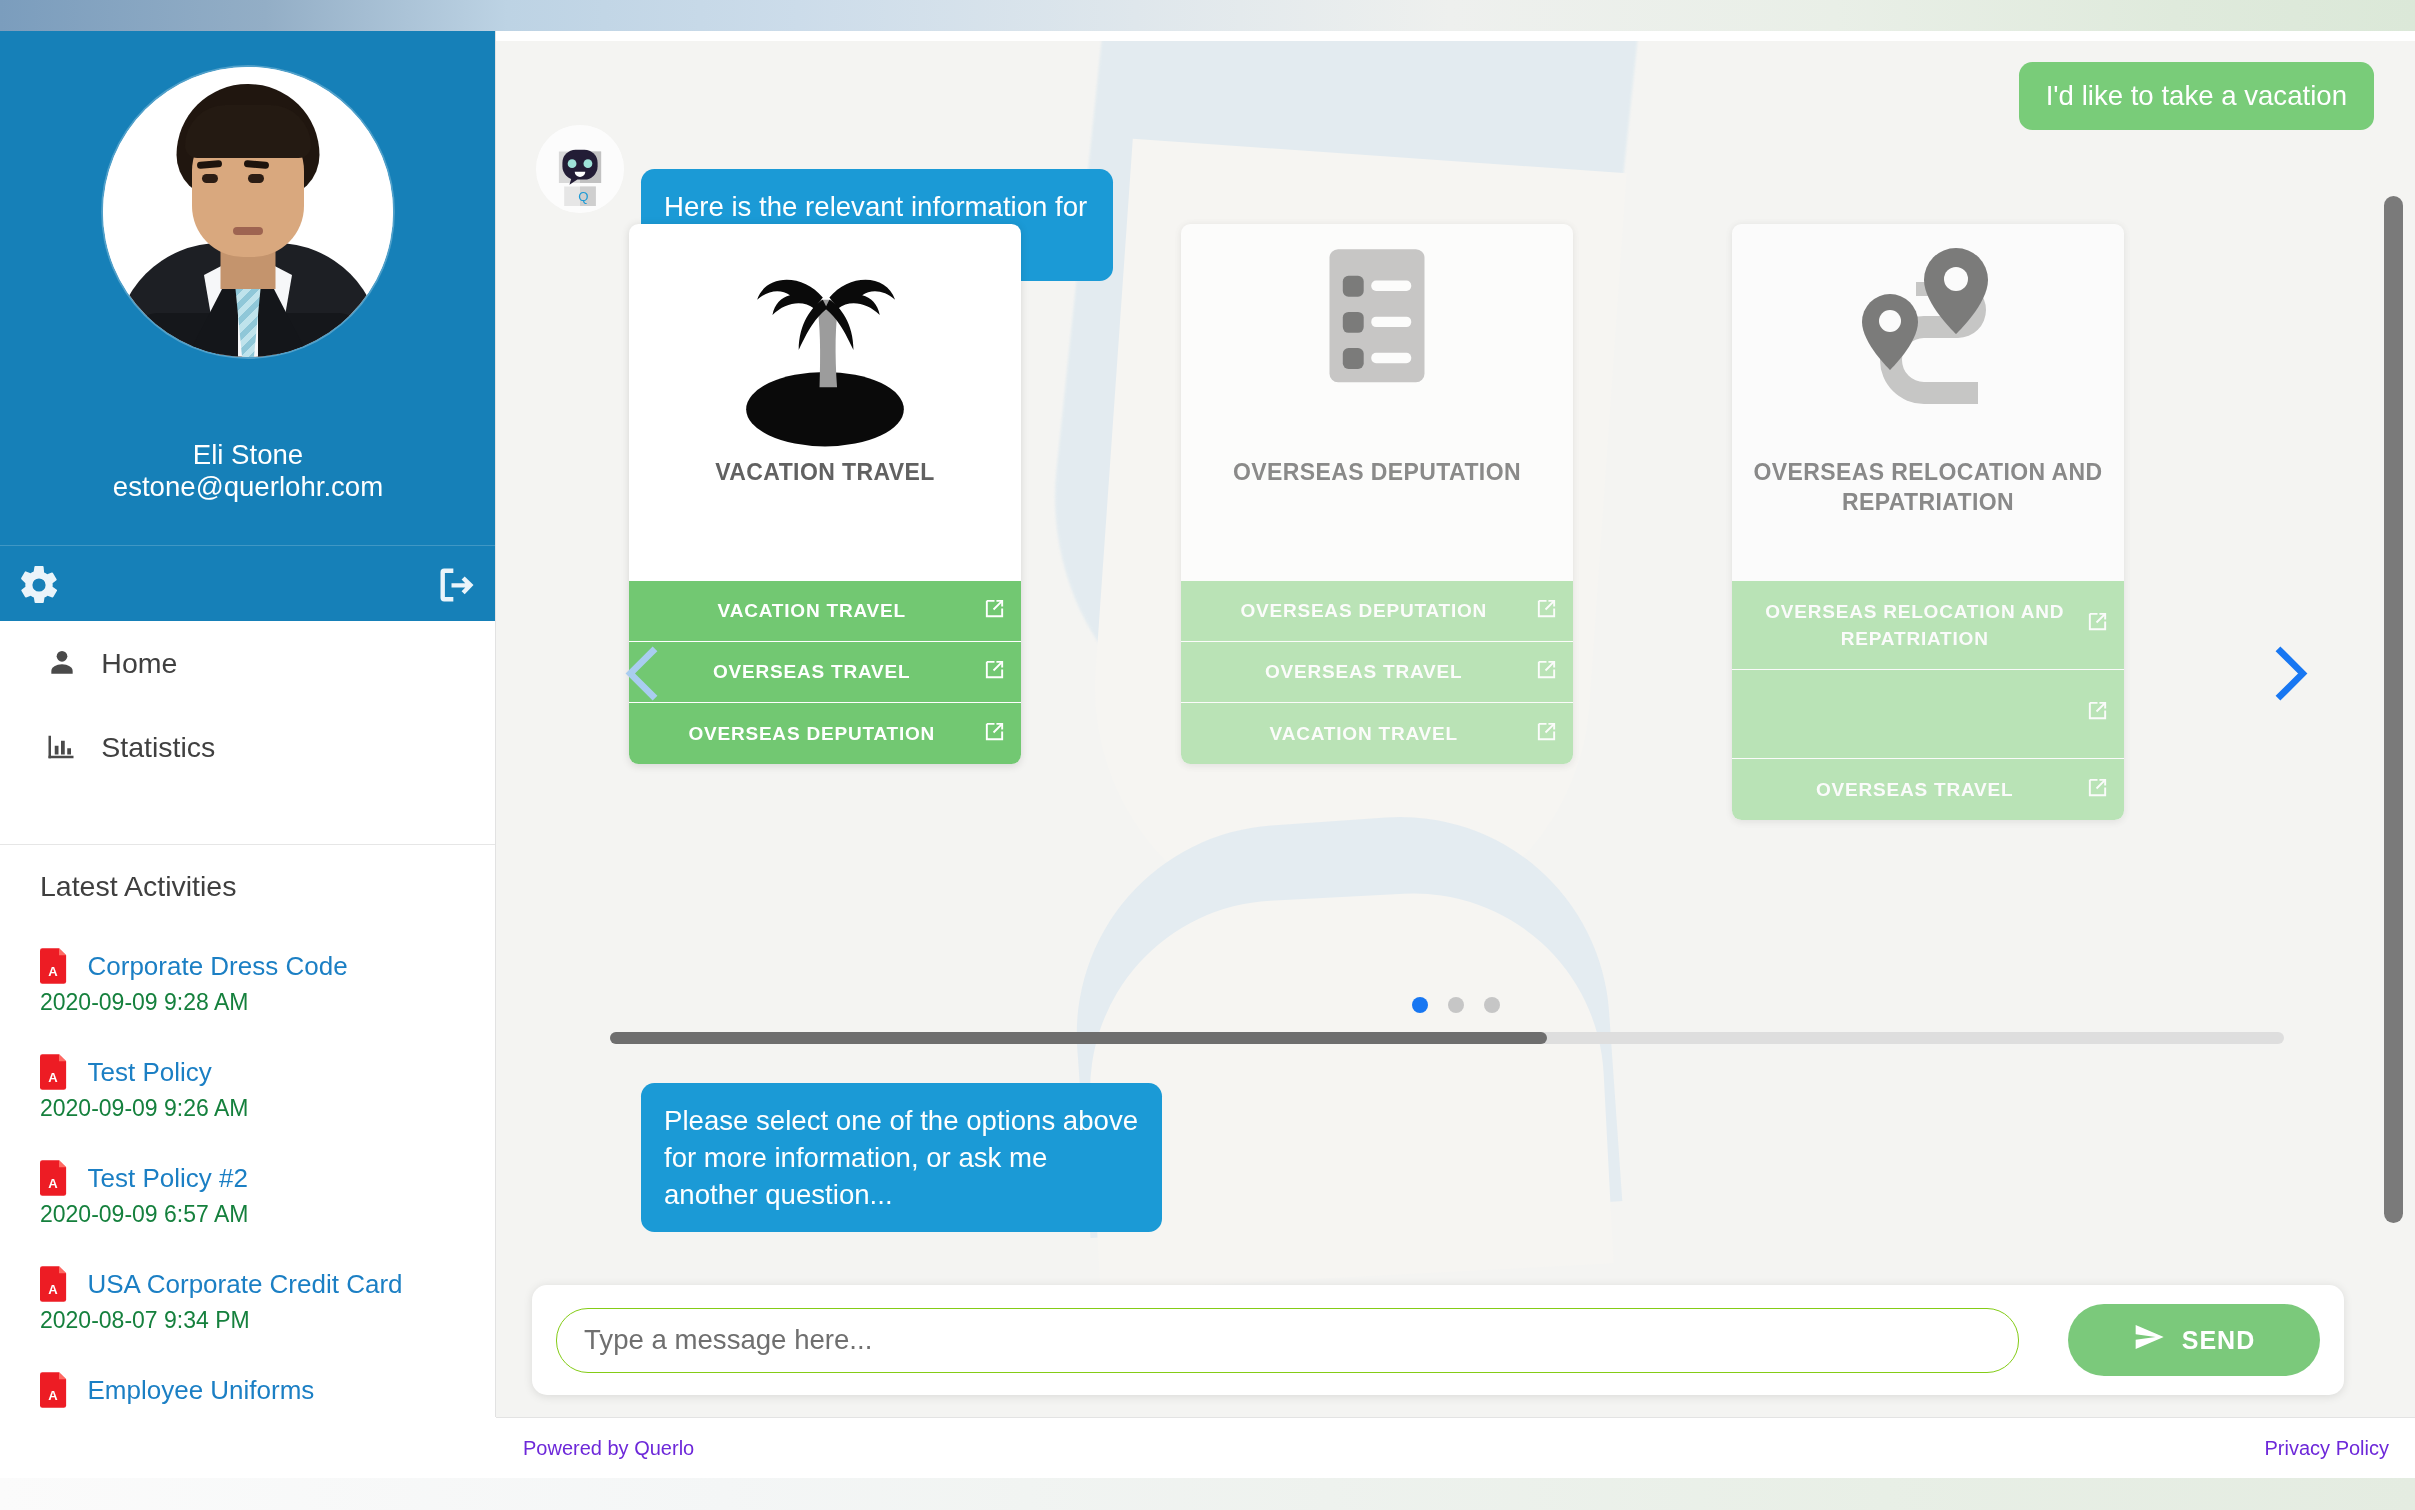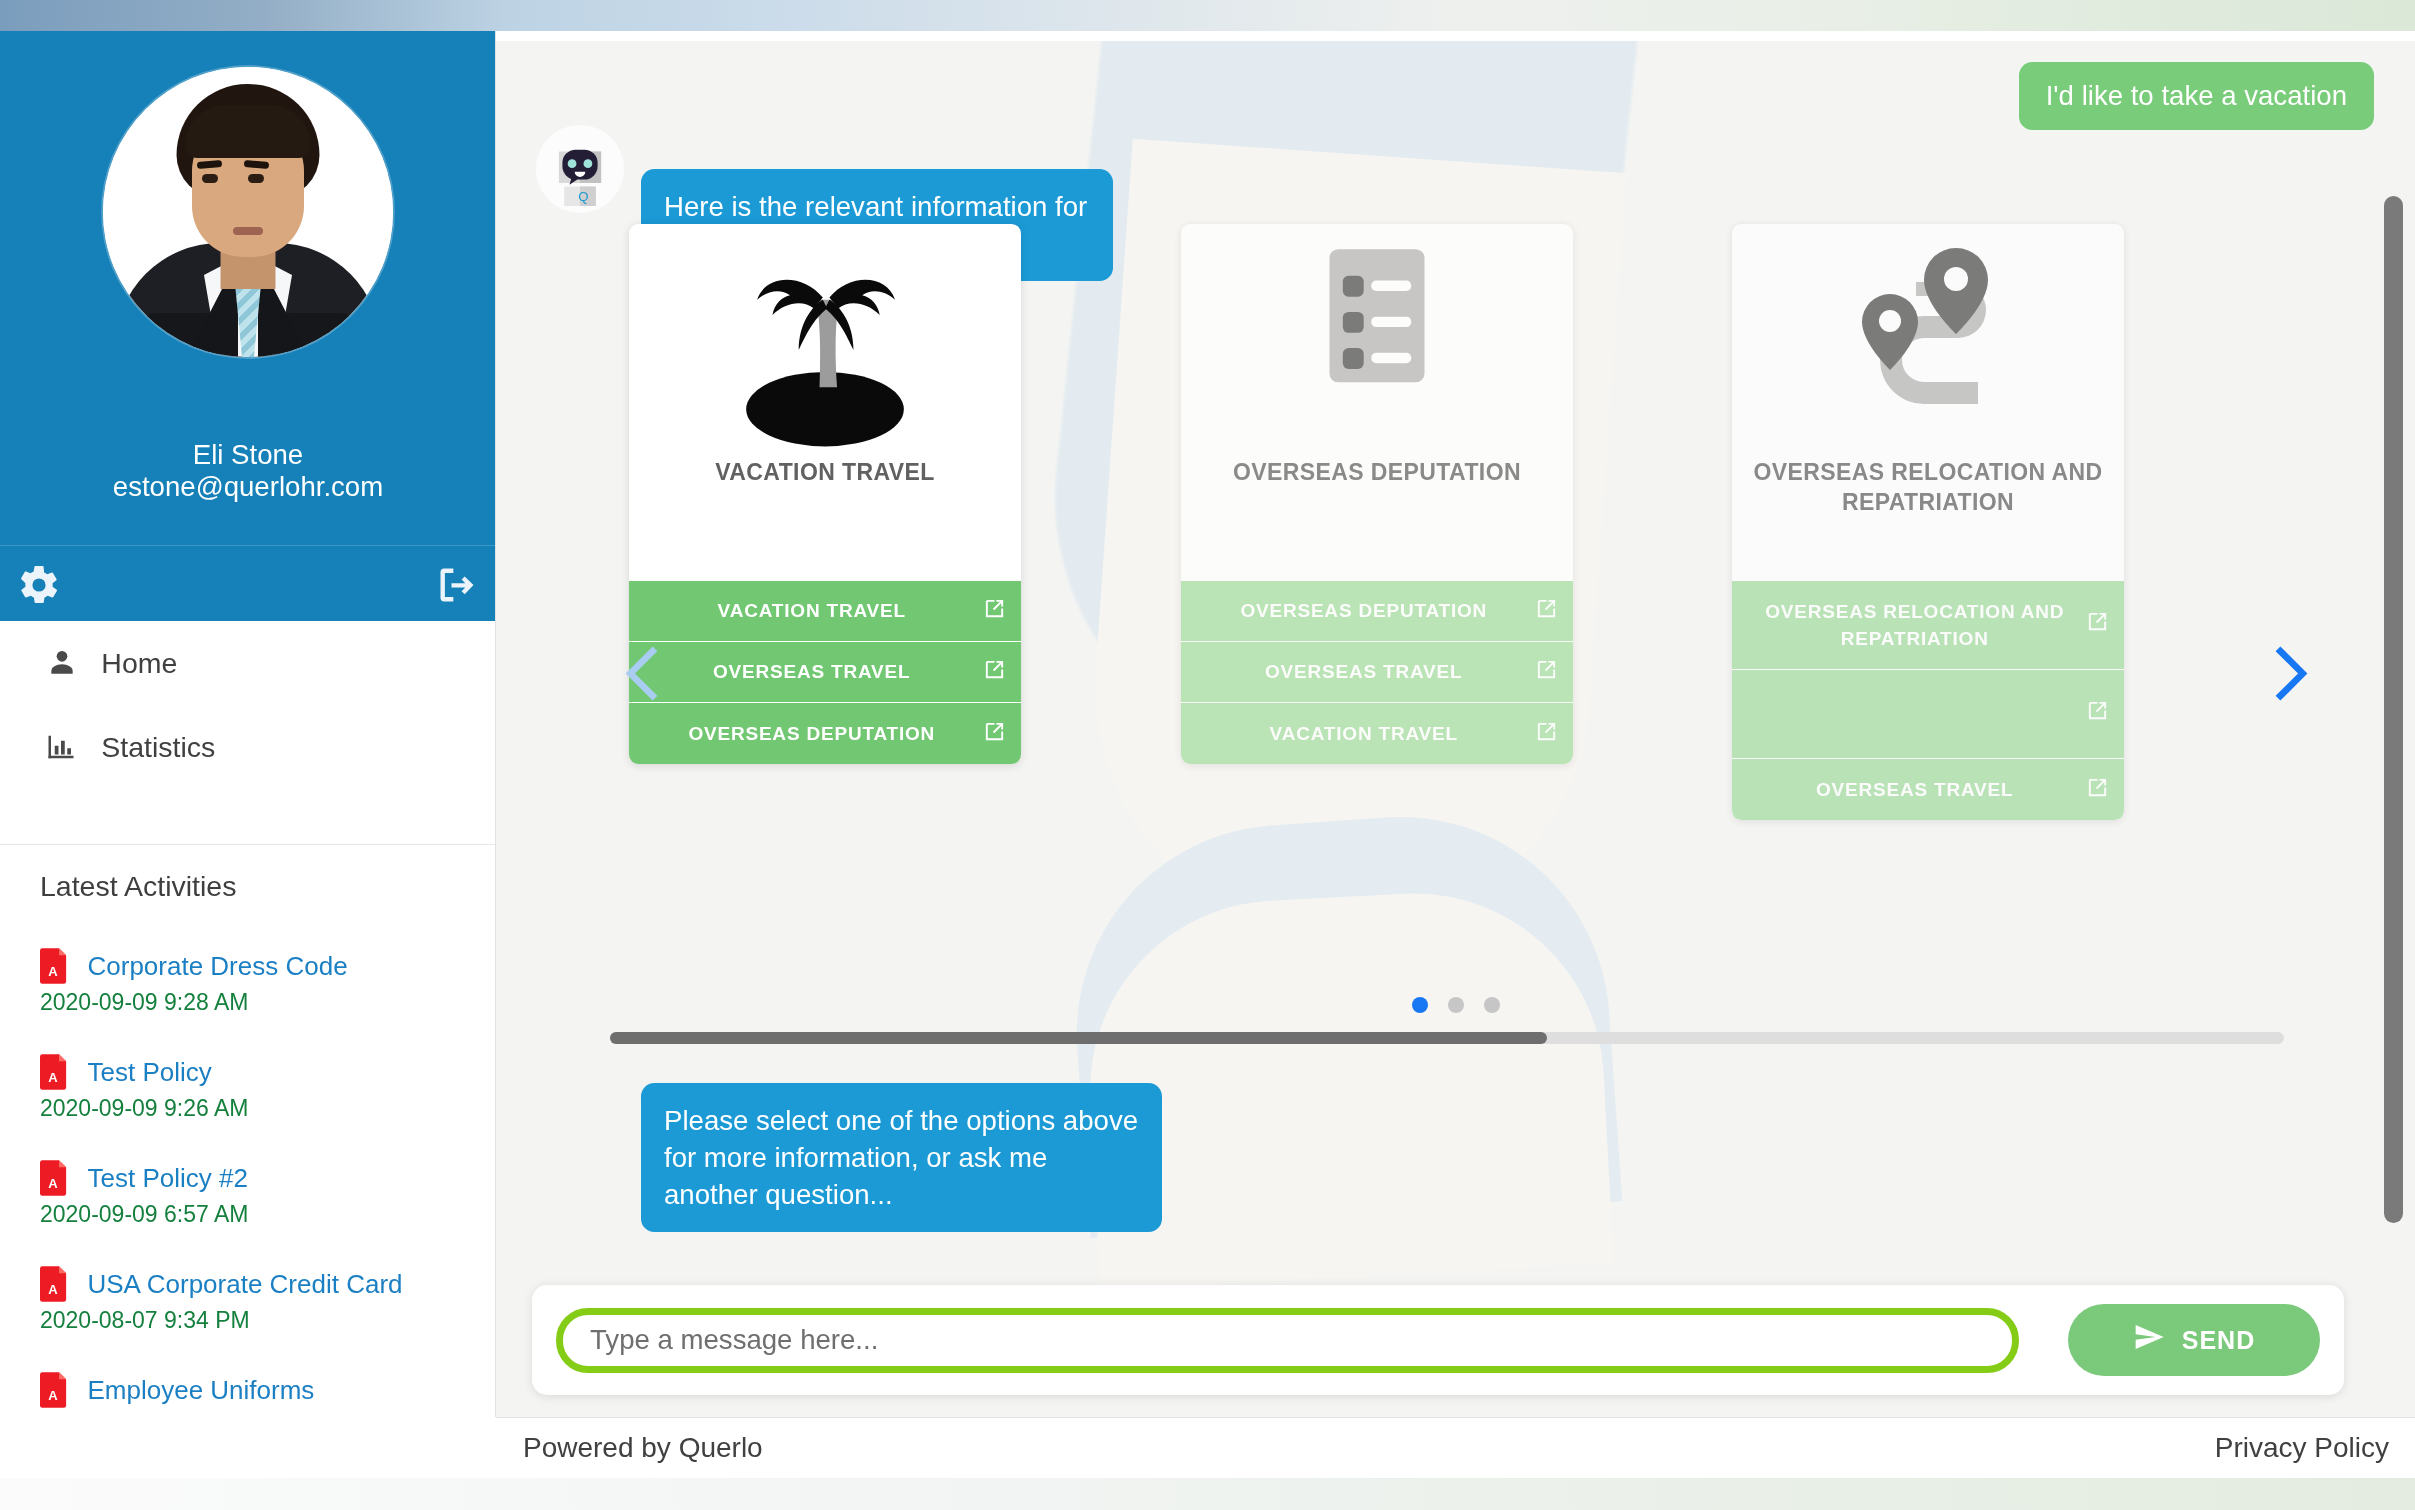--- a/index.html
+++ b/index.html
@@ -224,40 +224,40 @@
     background: #7a7a7a; border-radius: 9.5px; cursor: pointer;
   }
 
   
   #composer {
     position: absolute; left: 36px; bottom: 63px; width: 1812px; height: 110px;
     background: #fff; border-radius: 15px; box-shadow: 0 1.9px 9.5px rgba(0,0,0,.10);
     display: flex; align-items: center; padding: 0 24px;
   }
   #msg-input {
-    flex: 1; height: 65px; border: 7px solid #84cc16; border-radius: 32px;
+    flex: 1; height: 65px; border: 1px solid #84cc16; border-radius: 32px;
     padding: 0 27px; font-size: 27.6px; color: #333; outline: none;
     font-family: "Liberation Sans", sans-serif; background: #fff;
   }
   #msg-input::placeholder { color: #6f6f6f; }
   #send-btn {
     margin-left: 49px; width: 252px; height: 72px; border: none; border-radius: 36px;
     background: #7bc97b; color: #fff; font-size: 25px; font-weight: bold;
     letter-spacing: 1px; display: flex; align-items: center; justify-content: center;
     gap: 17px; cursor: pointer; font-family: "Liberation Sans", sans-serif;
   }
 
   
   #footer {
     position: absolute; left: 496px; top: 1417px; width: 1920px; height: 61px;
     background: #fff; border-top: 1px solid #e3e3e3;
     display: flex; align-items: center; justify-content: space-between;
     padding: 0 27px;
   }
-  #footer span { font-size: 28px; color: #404040; cursor: pointer; }
+  #footer span { font-size: 20px; color: #6d28d9; cursor: pointer; }
   #bottom-strip {
     position: absolute; left: 0; top: 1478px; width: 2416px; height: 32px;
     background: linear-gradient(90deg, #fbfbfb 0%, #f4f6f6 30%, #eef2ee 55%, #e8efe6 78%, #e4ece1 100%);
   }
   #left-bottom-white {
     position: absolute; left: 0; top: 1417px; width: 496px; height: 61px; background: #fff;
   }
 </style>
 </head>
 <body>

